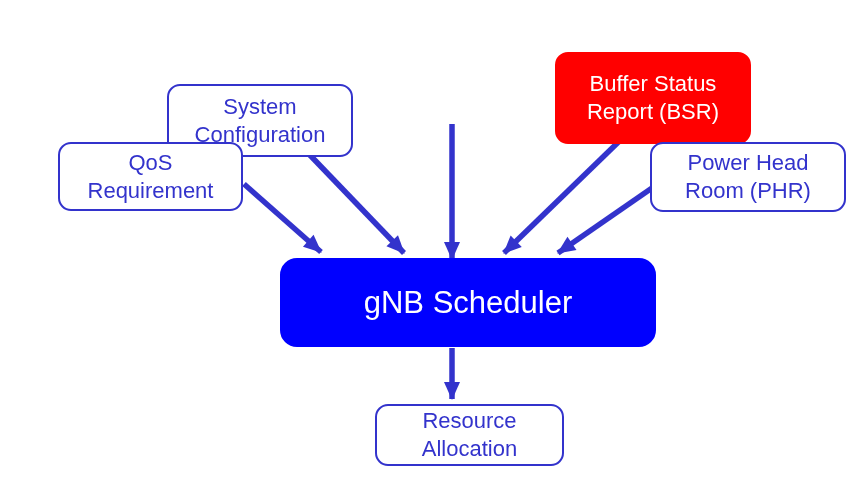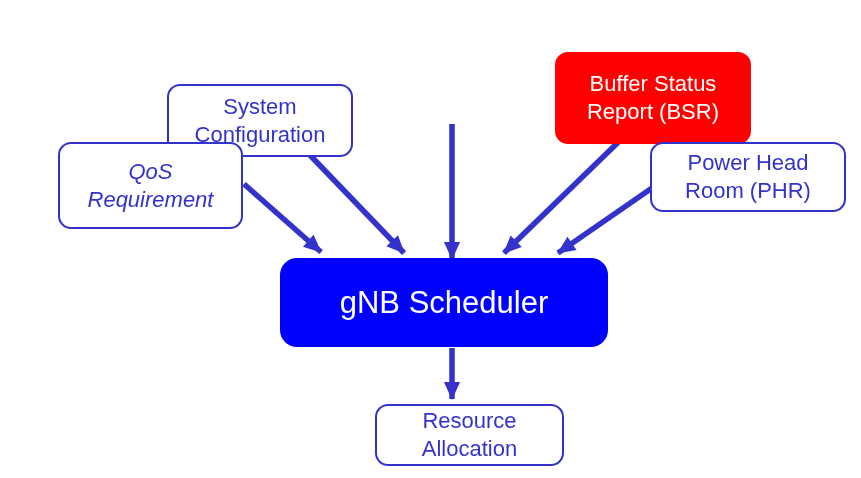--- a/index.html
+++ b/index.html
@@ -50,24 +50,24 @@
     white-space: pre-line;
   }
   .node-system-configuration { left: 167px; top: 52px;  width: 186px; height: 73px; margin-top: 32px; }
   .node-scheduling-request   { left: 355px; top: 52px;  width: 193px; height: 71px; }
   .node-buffer-status-report {
     left: 555px; top: 52px;  width: 196px; height: 92px;
     background: var(--bsr-fill);
     border-color: var(--bsr-fill);
     color: var(--bsr-text);
   }
-  .node-qos-requirement      { left: 58px;  top: 142px; width: 185px; height: 87px; font-style: italic; }
+  .node-qos-requirement      { left: 58px;  top: 142px; width: 185px; height: 69px; }
   .node-power-head-room      { left: 650px; top: 142px; width: 196px; height: 70px; }
   .node-gnb-scheduler {
-    left: 280px; top: 258px; width: 328px; height: 89px;
+    left: 280px; top: 258px; width: 376px; height: 89px;
     background: var(--scheduler-fill);
     border-color: var(--scheduler-fill);
     color: var(--scheduler-text);
     font-size: 31px;
     border-radius: 17px;
   }
   .node-resource-allocation  { left: 375px; top: 404px; width: 189px; height: 62px; }
 </style>
 </head>
 <body>

